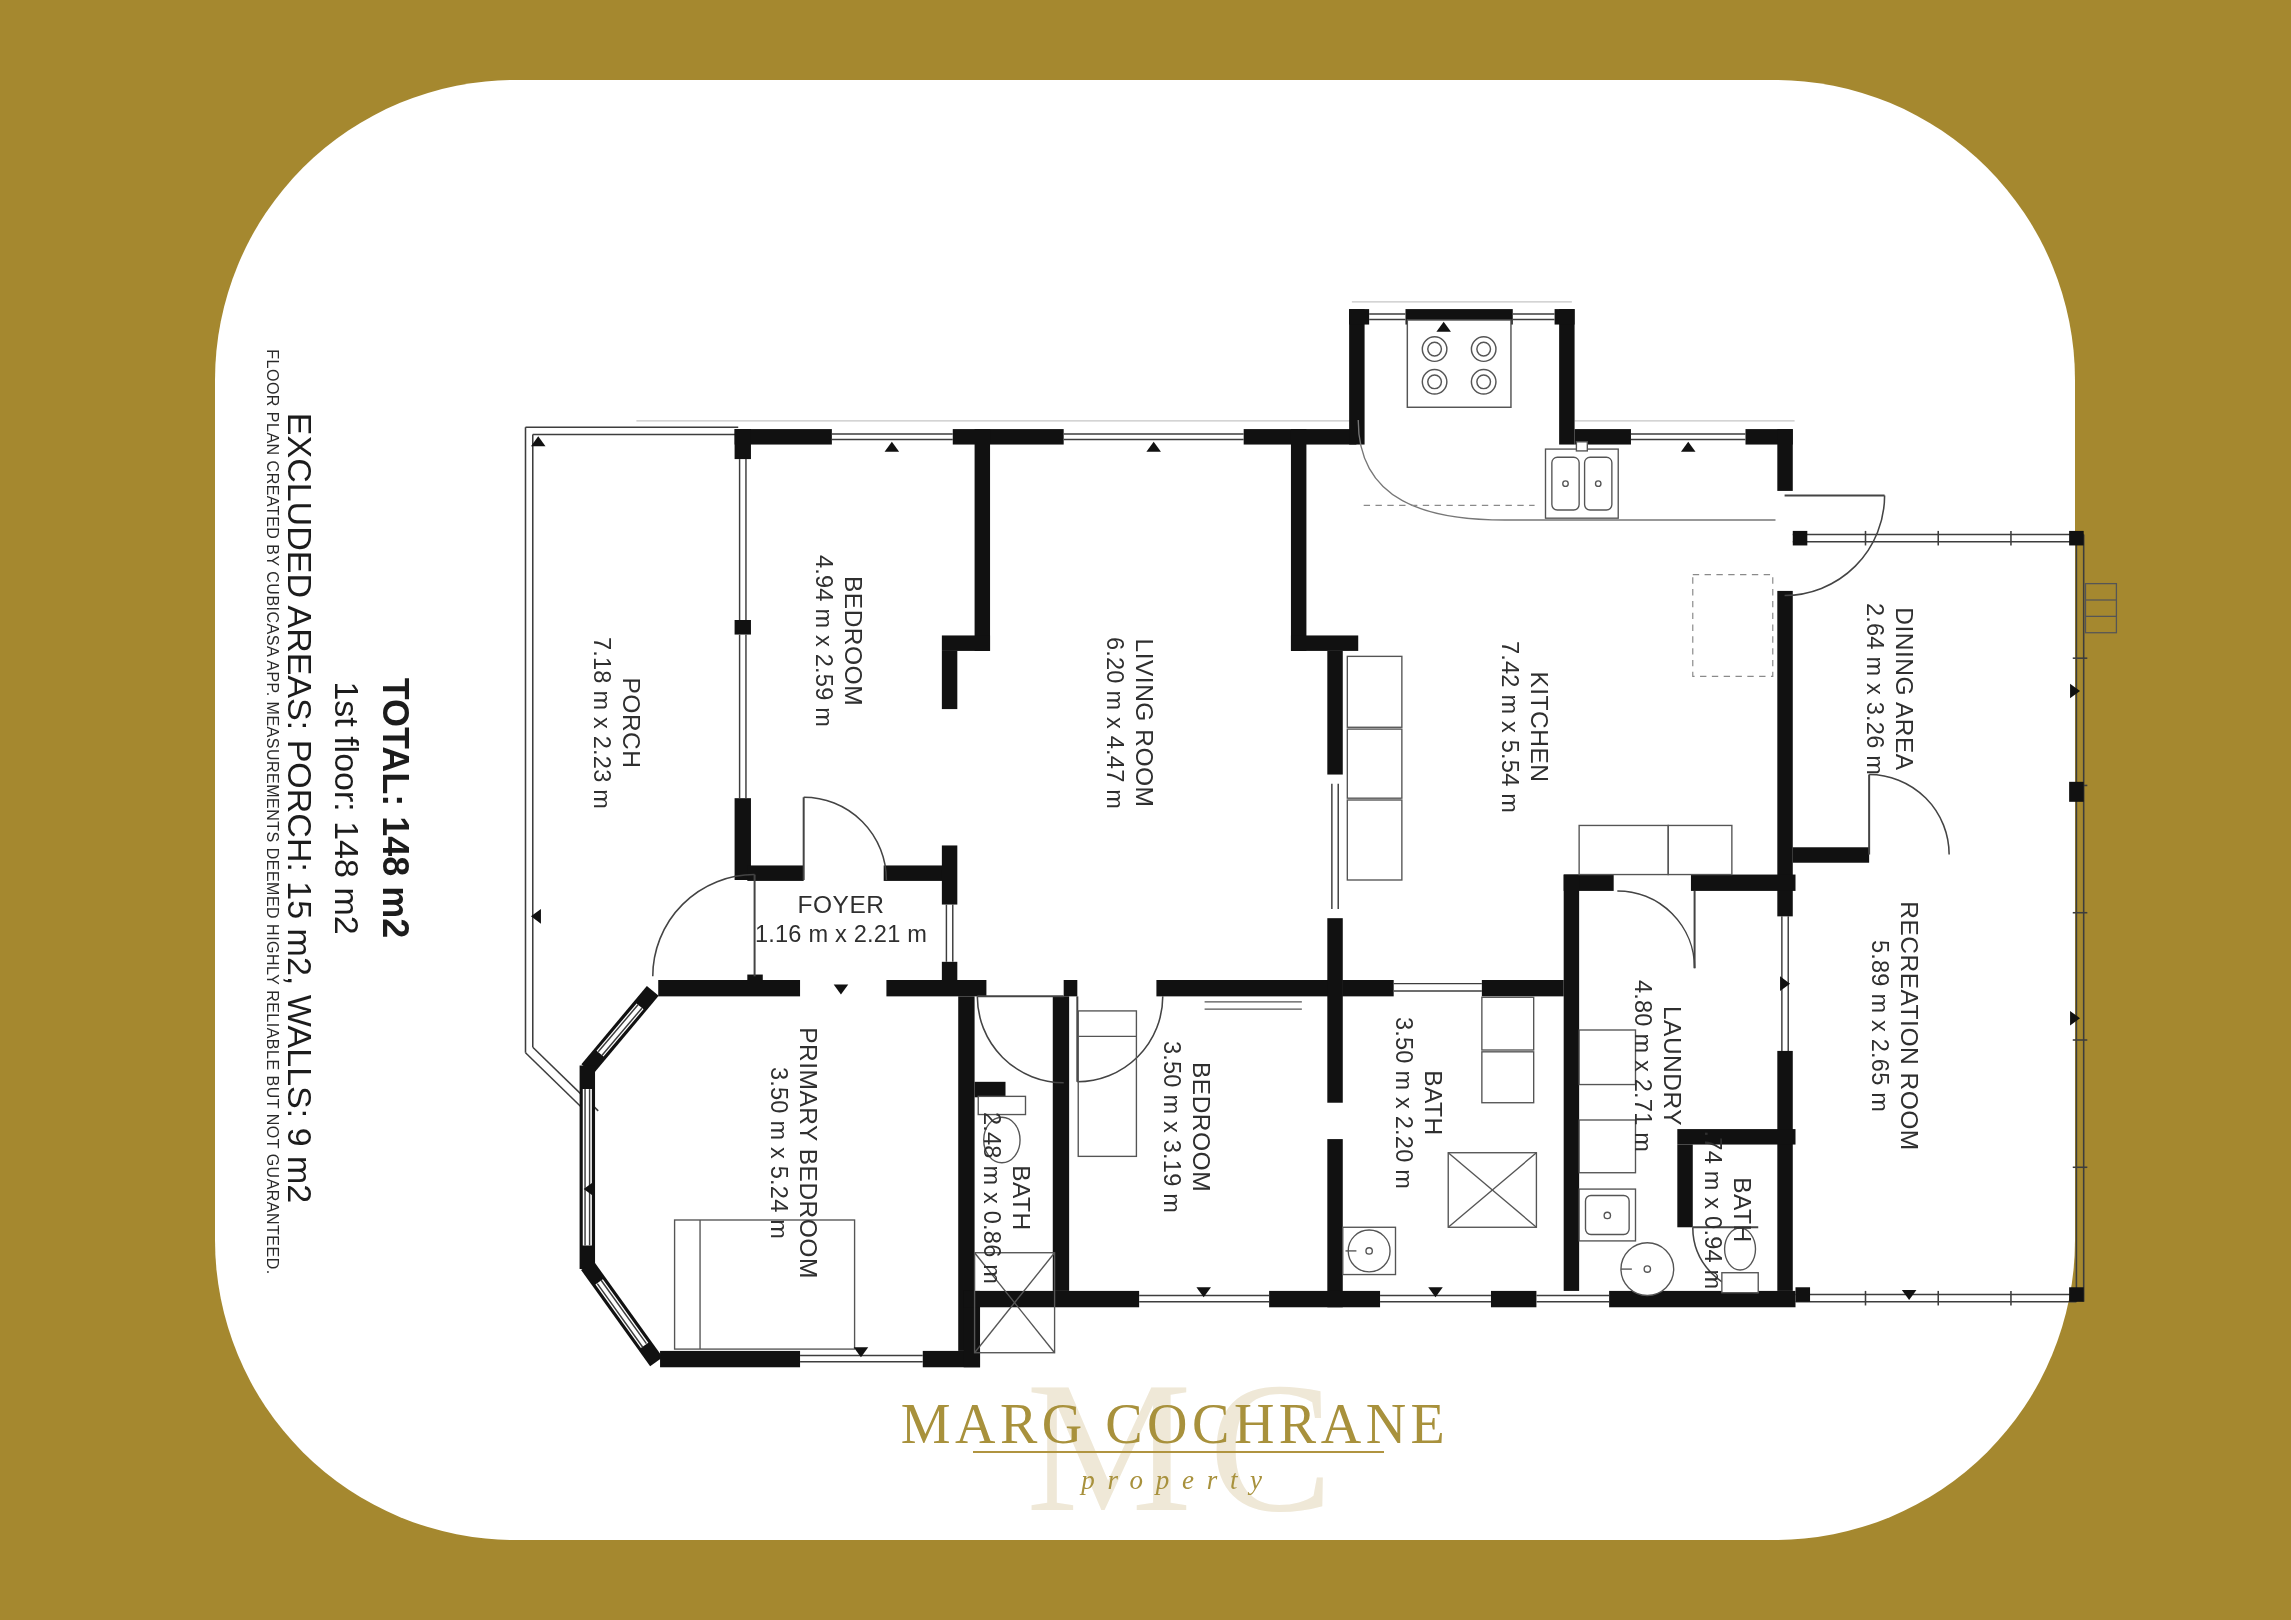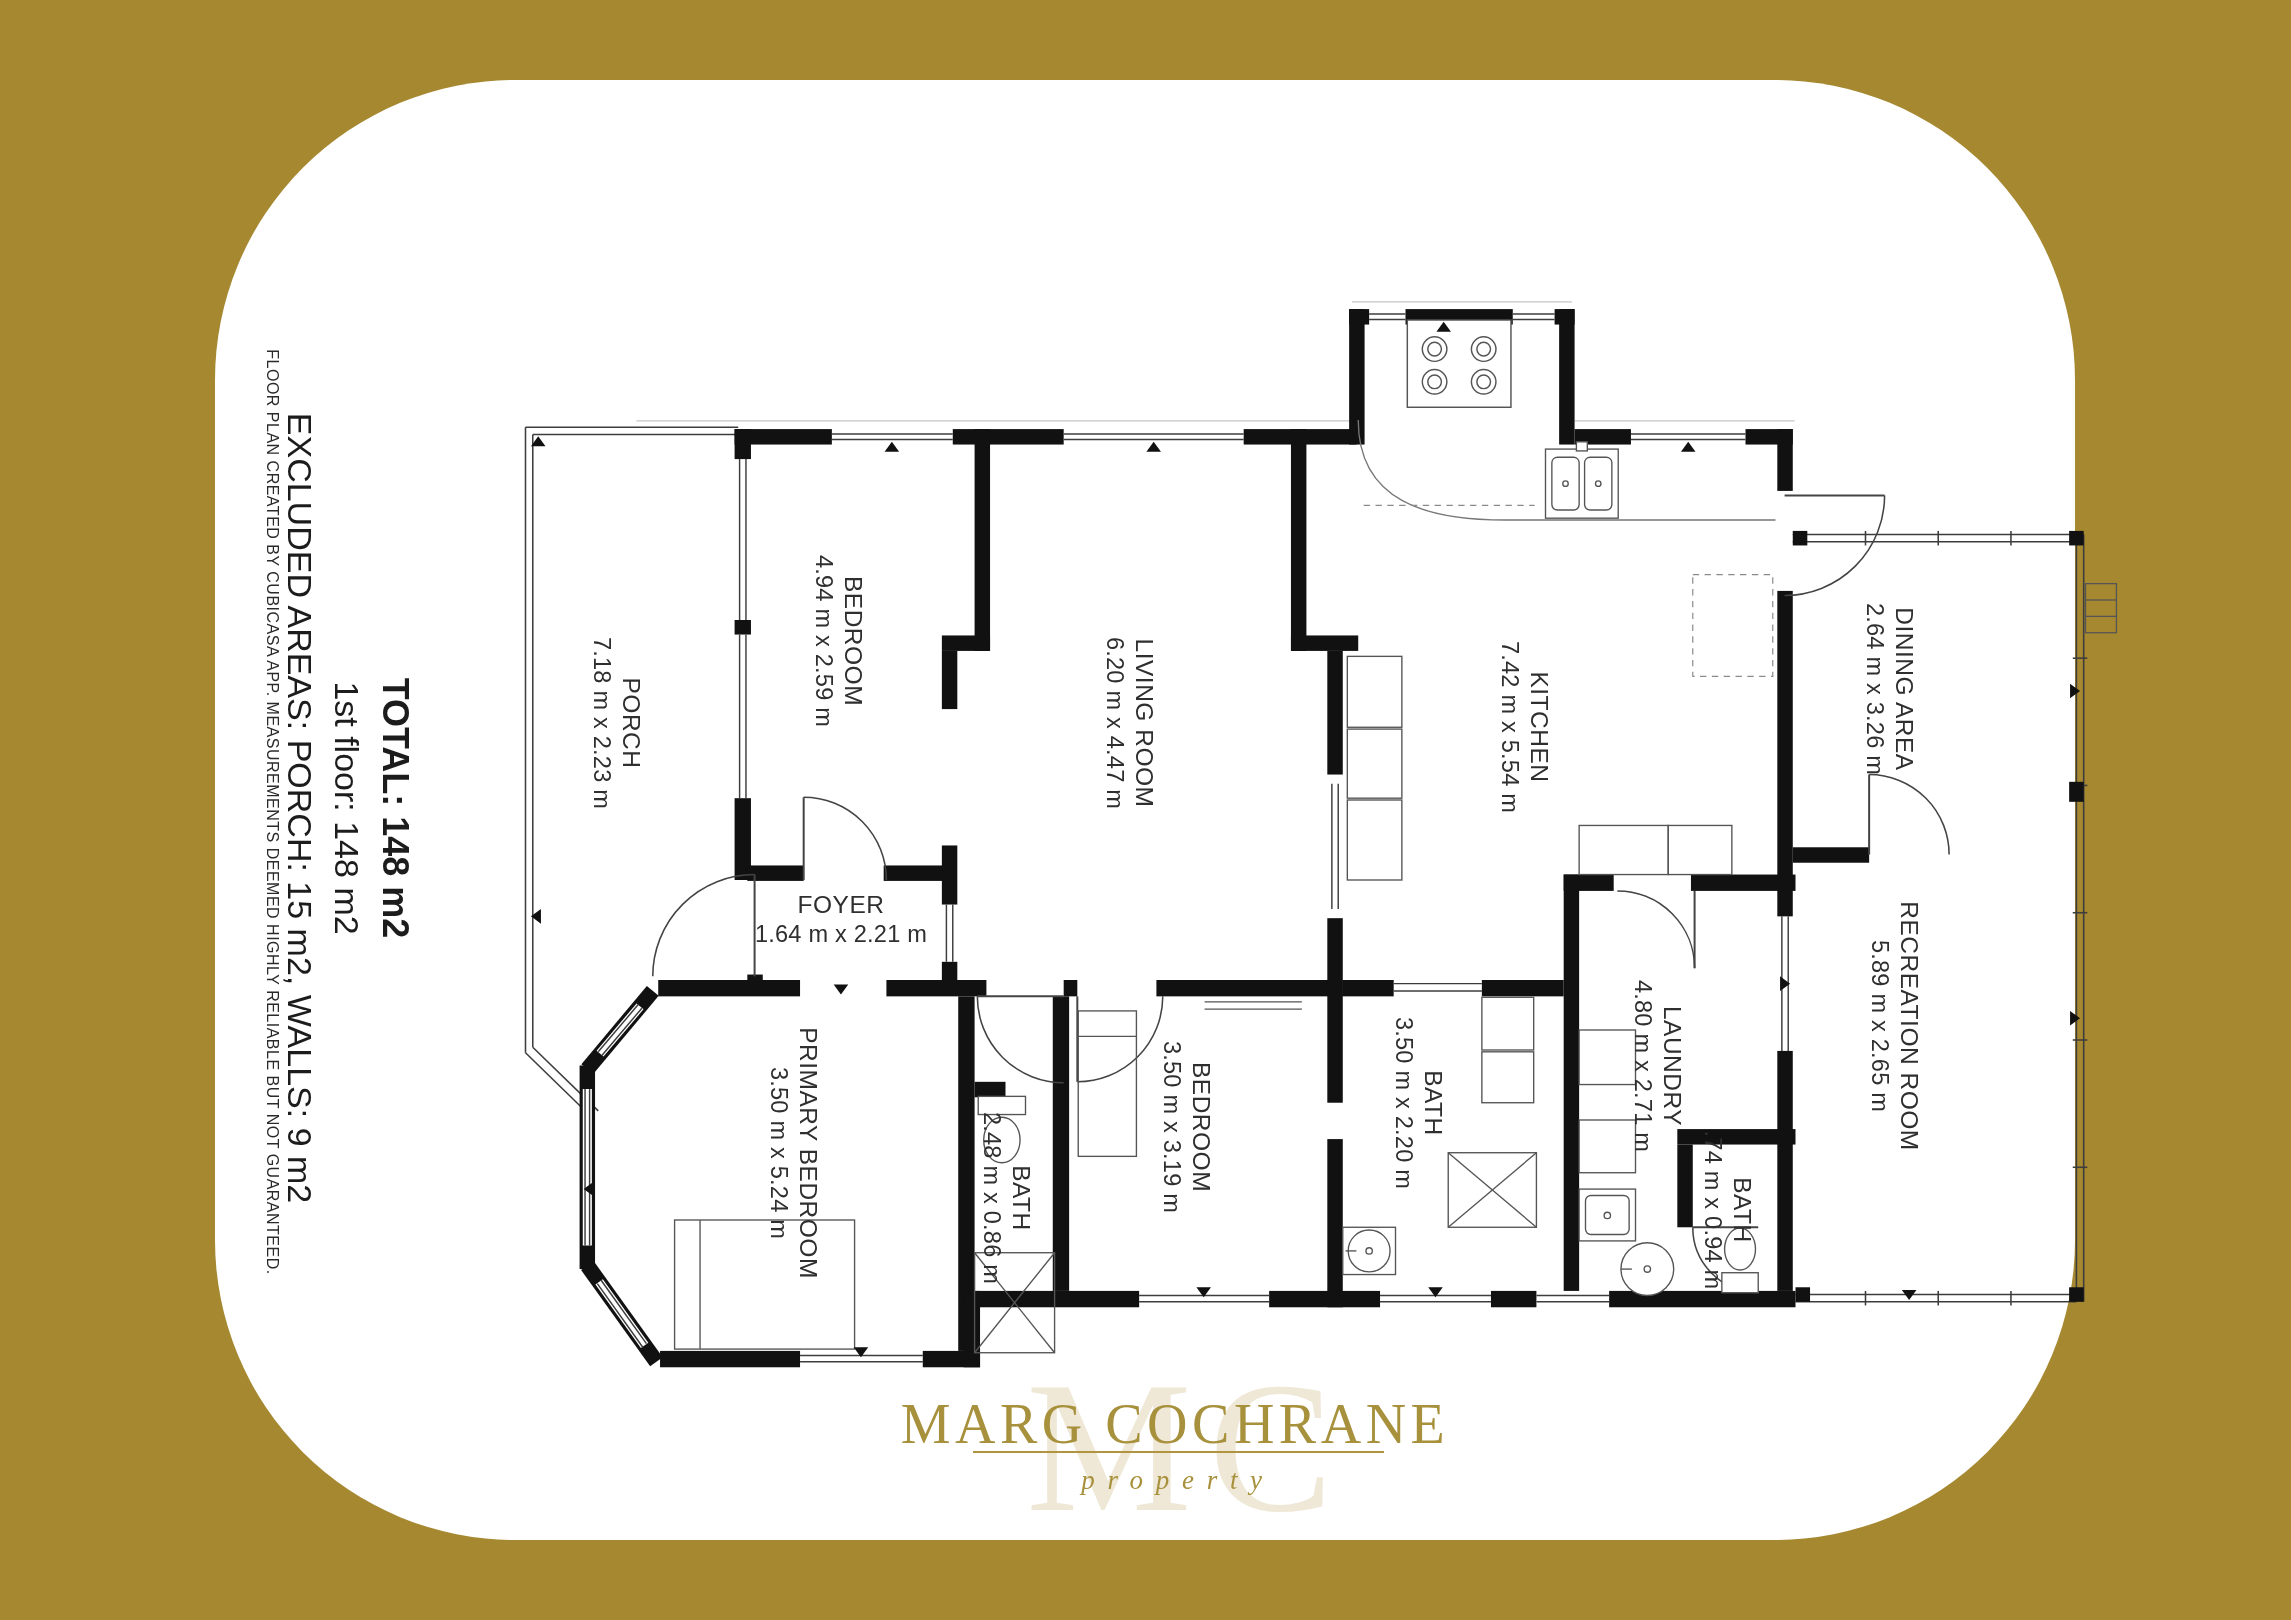--- a/index.html
+++ b/index.html
@@ -321,21 +321,21 @@
   <div class="lbl" style="left:1524px;top:727px;">
     <div class="nm">KITCHEN</div>
     <div class="dm">7.42 m x 5.54 m</div>
   </div>
   <div class="lbl" style="left:1889px;top:689px;">
     <div class="nm">DINING AREA</div>
     <div class="dm">2.64 m x 3.26 m</div>
   </div>
   <div class="lbl h" style="left:841px;top:920px;">
     <div class="nm">FOYER</div>
-    <div class="dm">1.64 m x 2.21 m</div>
+    <div class="dm">1.16 m x 2.21 m</div>
   </div>
   <div class="lbl" style="left:793px;top:1153px;">
     <div class="nm">PRIMARY BEDROOM</div>
     <div class="dm">3.50 m x 5.24 m</div>
   </div>
   <div class="lbl" style="left:1006px;top:1198px;">
     <div class="nm">BATH</div>
     <div class="dm">2.48 m x 0.86 m</div>
   </div>
   <div class="lbl" style="left:1186px;top:1127px;">

